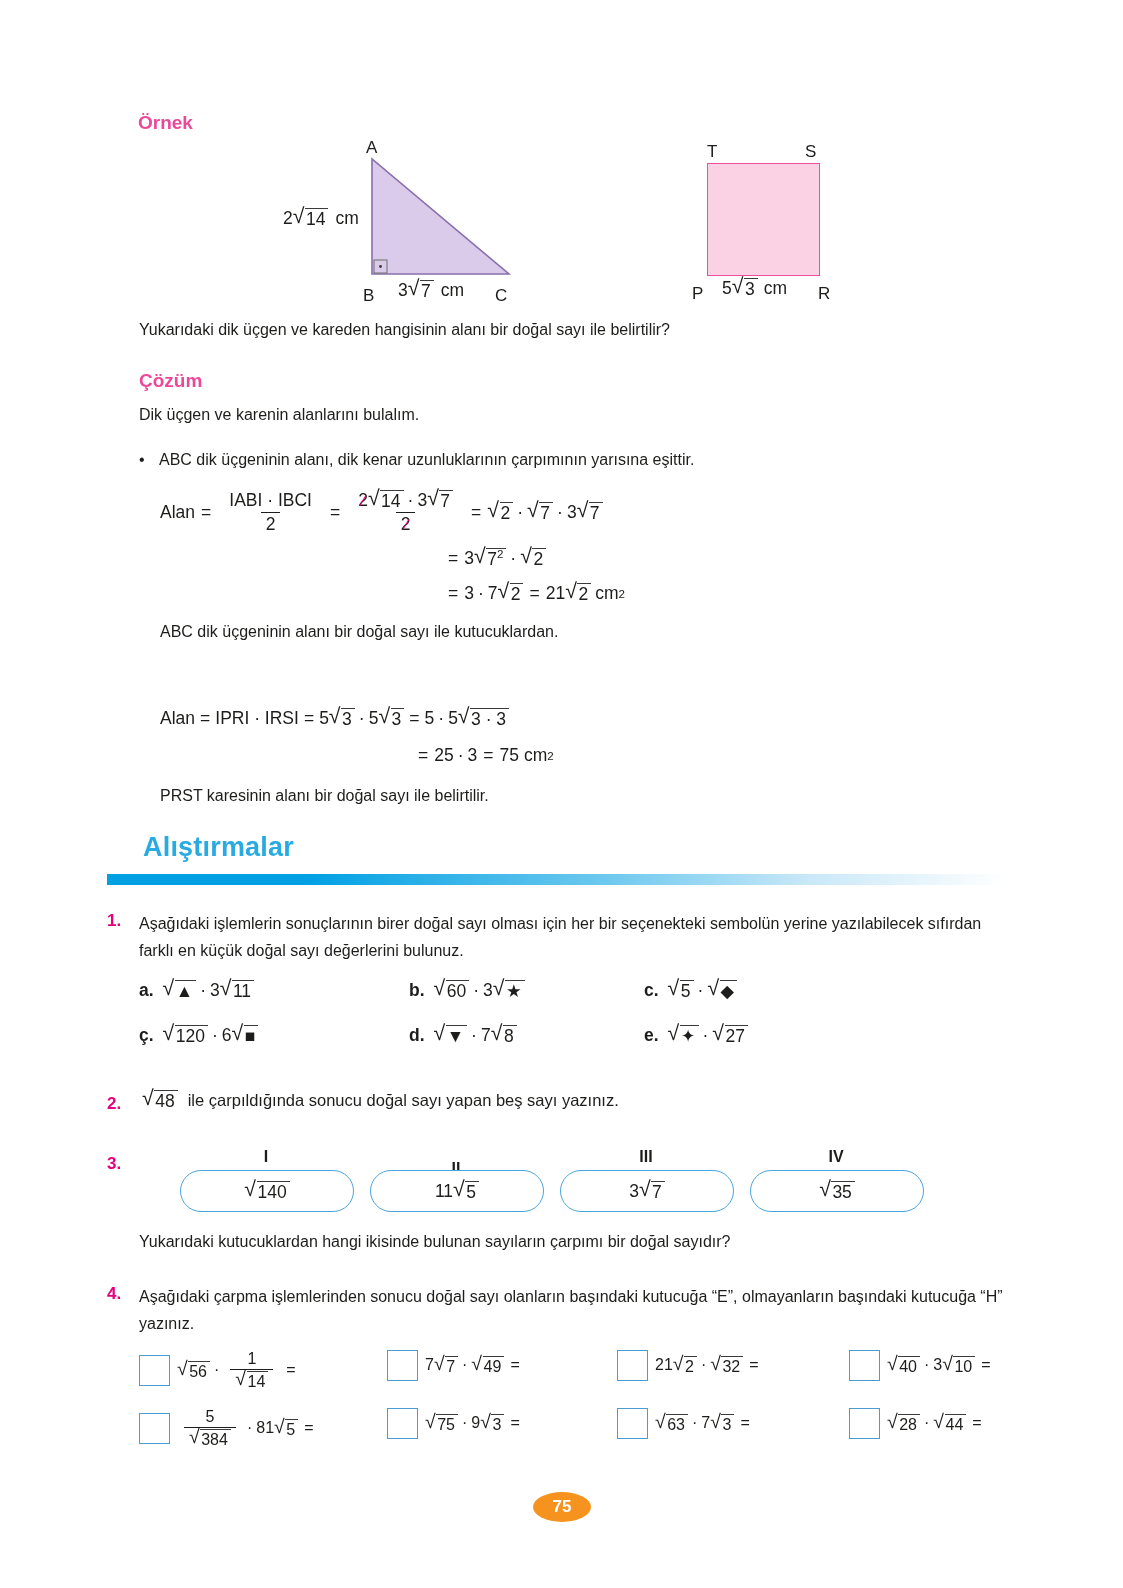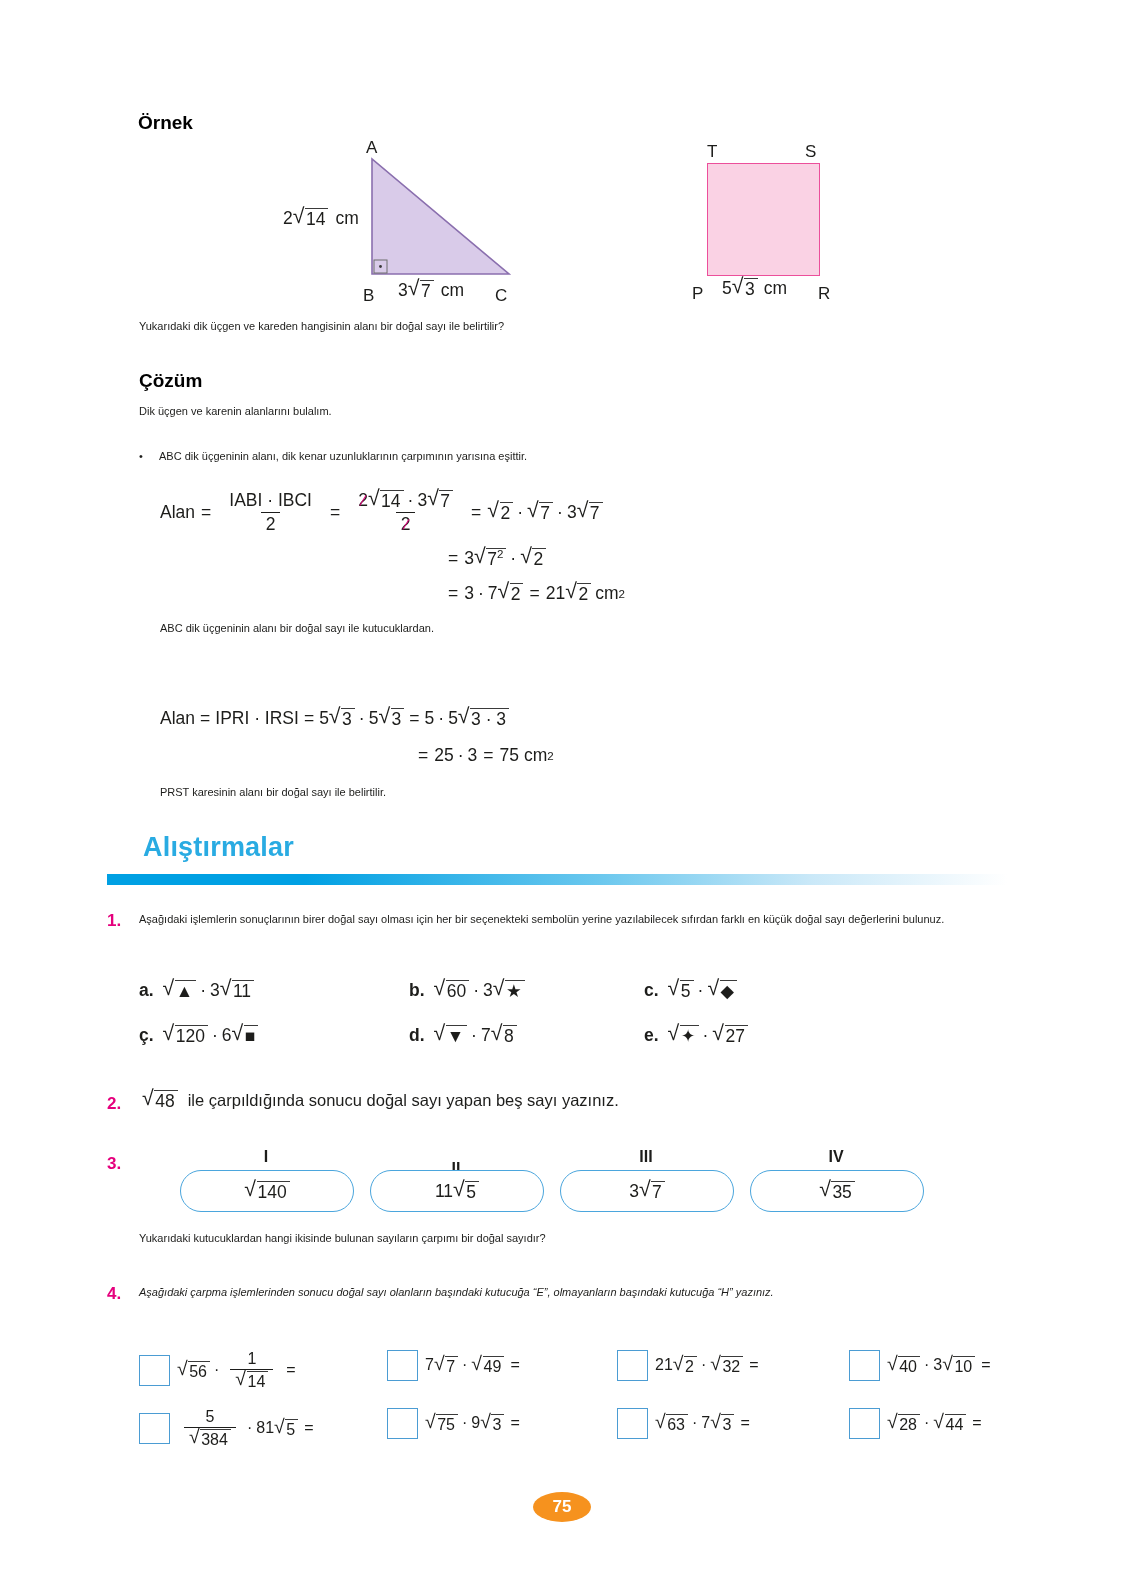--- a/index.html
+++ b/index.html
@@ -7,22 +7,22 @@
     width:1123px; height:1588px;
     background:#ffffff;
     font-family:"Liberation Sans", sans-serif;
     color:#1a1a1a;
     position:relative;
     overflow:hidden;
   }
   .page { position:absolute; inset:0; }
 
   
-  .txt { font-size:11px; line-height:1.5; color:#1d1d1b; }
-  .red-head { color:#000000; font-weight:bold; font-size:19px; }
+  .txt { font-size:16px; line-height:1.5; color:#1d1d1b; }
+  .red-head { color:#ec4899; font-weight:bold; font-size:19px; }
   .blue-head { color:#29abe2; font-weight:bold; font-size:27px; letter-spacing:.2px; }
   .num { color:#e5007d; font-weight:bold; font-size:17px; }
 
   
   .math { font-size:17.5px; color:#1d1d1b; white-space:nowrap; display:inline-flex; align-items:center; }
   .math.small { font-size:16px; }
   .sq { display:inline-flex; align-items:flex-start; }
   .sq > .rad { font-size:1.22em; line-height:.92; margin-right:.5px; transform:translateY(-1px); }
   .sq > .body { border-top:1.3px solid #3a3a3a; padding:1px 3px 0 1px; line-height:1.08; }
   .dot { padding:0 4px; }
@@ -388,21 +388,21 @@
           <span class="sq">
             <span class="rad">√</span>
             <span class="body">35</span>
           </span>
         </span>
       </div>
     </div>
   <div class="abs txt" style="left:139px; top:1230px; width:865px;">Yukarıdaki kutucuklardan hangi ikisinde bulunan sayıların çarpımı bir doğal sayıdır?</div>
 
   <div class="abs num" style="left:107px; top:1284px;">4.</div>
-  <div class="abs txt" style="left:139px; top:1283px; width:865px; line-height:1.7;font-style:italic;">Aşağıdaki çarpma işlemlerinden sonucu doğal sayı olanların başındaki kutucuğa “E”, olmayanların başındaki kutucuğa “H” yazınız.</div>
+  <div class="abs txt" style="left:139px; top:1283px; width:865px; line-height:1.7;">Aşağıdaki çarpma işlemlerinden sonucu doğal sayı olanların başındaki kutucuğa “E”, olmayanların başındaki kutucuğa “H” yazınız.</div>
 
   <div class="abs" id="q4-grid" style="left:139px; top:1350px; width:880px; height:110px;">
       <div class="q4cell" style="left: 0px; top: 0px;">
         <span class="cbox"></span>
         <span class="math small">
           <span class="sq">
             <span class="rad">√</span>
             <span class="body">56</span>
           </span>
           <span class="dot">·</span>

